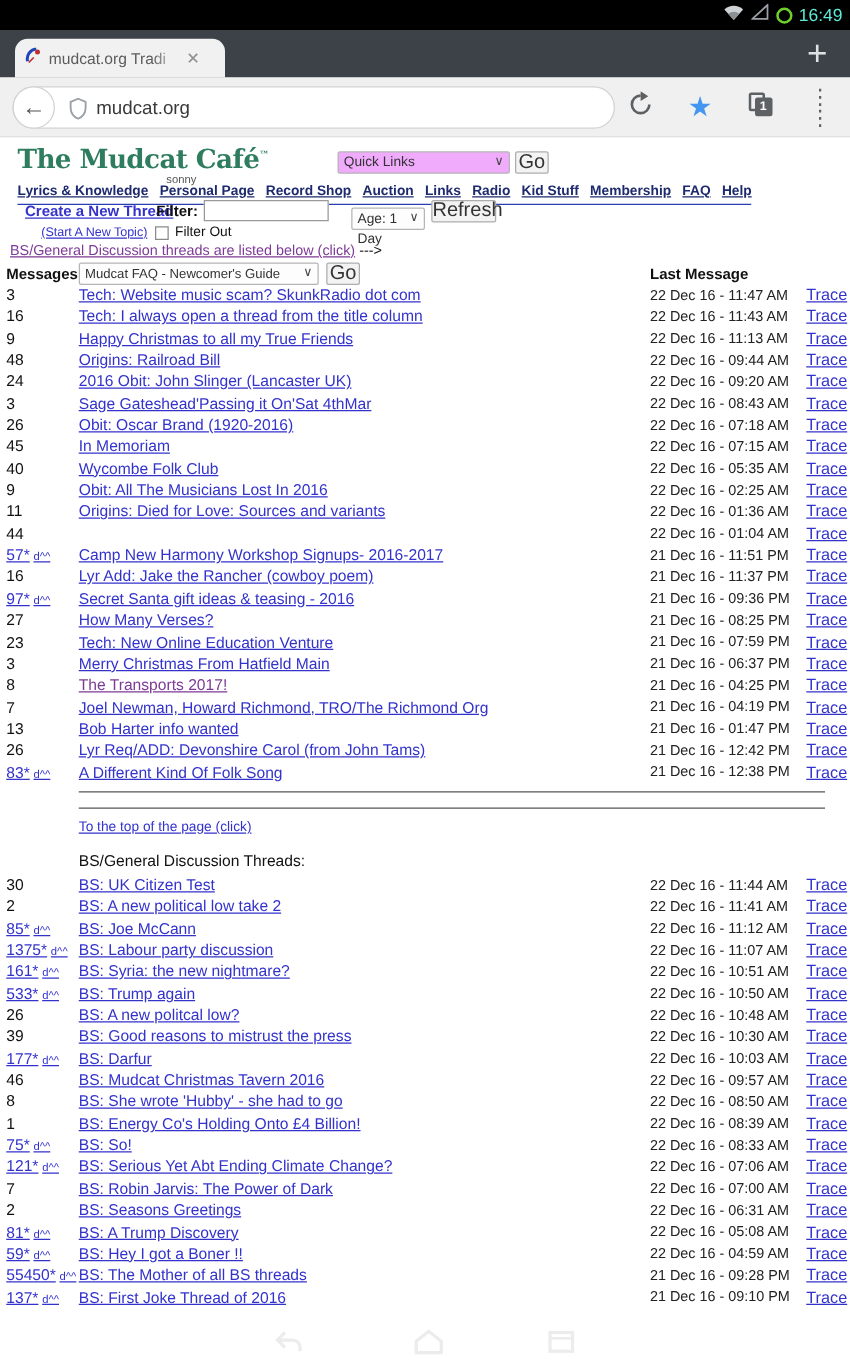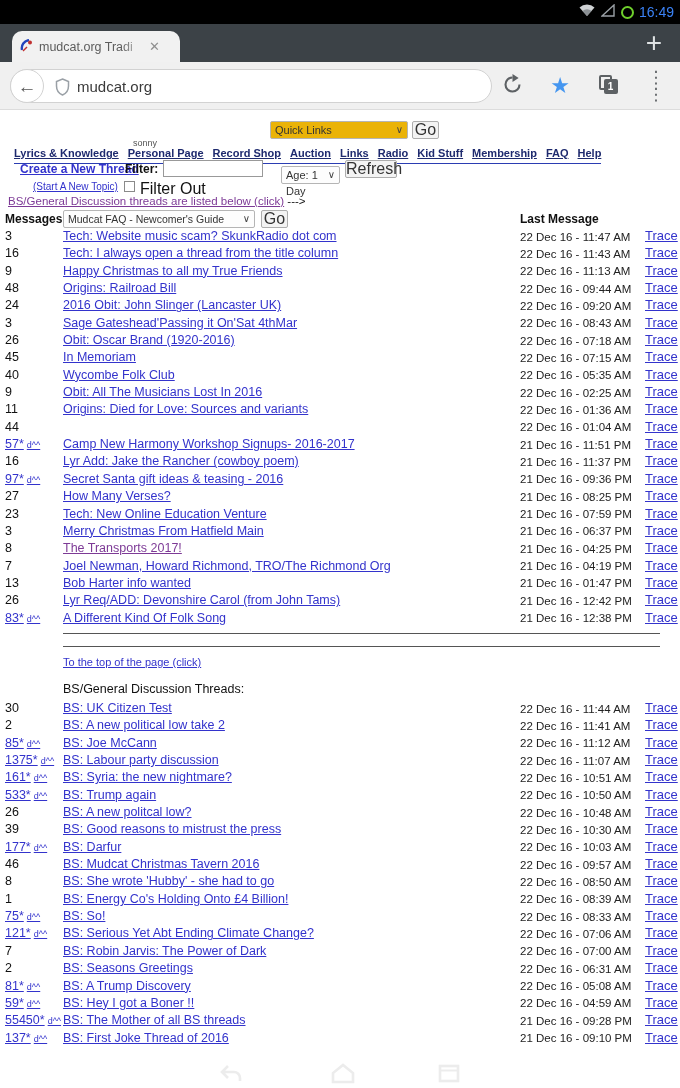--- a/index.html
+++ b/index.html
@@ -2,21 +2,21 @@
 <html><head>
 <meta charset="utf-8">
 <style>
   * { margin:0; padding:0; box-sizing:border-box; }
   html,body { width:680px; height:1088px; background:#fff; font-family:"Liberation Sans", sans-serif; overflow:hidden; }
   .screen { position:relative; width:680px; height:1088px; background:#fff; }
 
   
   .status-bar { position:absolute; top:0; left:0; width:680px; height:24px; background:#000; }
   .status-right { position:absolute; right:6px; top:0; height:24px; display:flex; align-items:center; gap:5px; }
-  .status-time { color:#3b82f6; font-size:14px; }
+  .status-time { color:#5eead4; font-size:14px; }
   .batt-ring { width:13px; height:13px; border:2.5px solid #6fd02c; border-radius:50%; }
 
   
   .tab-strip { position:absolute; top:24px; left:0; width:680px; height:38px; background:#3c4247; }
   .tab { position:absolute; left:12px; top:7px; width:168px; height:31px; background:#f1f1f1; border-radius:10px 10px 0 0; display:flex; align-items:center; padding:0 8px; }
   .tab-title { position:relative; font-size:12.5px; color:#5c5c5c; white-space:nowrap; overflow:hidden; width:108px; margin-left:6px; }
   .tab-fade { position:absolute; right:0; top:0; bottom:0; width:26px; background:linear-gradient(to right, rgba(241,241,241,0), #f1f1f1); }
   .tab-close { font-size:13px; color:#8f8f8f; margin-left:2px; cursor:default; }
   .new-tab-btn { position:absolute; right:18px; top:3px; color:#dfe2e4; font-size:28px; font-weight:300; line-height:32px; }
 
@@ -35,38 +35,38 @@
   .tabcount .front { position:absolute; right:0; bottom:0; width:14px; height:15px; background:#5d6164; border-radius:2px; color:#fff; font-size:10px; font-weight:bold; line-height:15px; text-align:center; }
   .menu-dots { color:#5d6164; font-size:17px; letter-spacing:0; line-height:1; }
 
   
   .content { position:absolute; top:110px; left:0; width:680px; height:978px; background:#fff; overflow:hidden; }
 
   .logo { position:absolute; left:14px; top:4px; font-family:"DejaVu Serif", serif; font-weight:bold; font-size:21px; color:#2e7d5f; letter-spacing:-0.5px; }
   .logo sup { font-size:8px; }
   .logo-sub { position:absolute; left:133px; top:28px; font-size:9px; color:#555; }
 
-  .ql-select { position:absolute; left:270px; top:11px; width:138px; height:18px; border:1px solid #b5b5b5; background:#eab308; font-size:11px; color:#333; line-height:16px; padding:0 4px; border-radius:2px; }
+  .ql-select { position:absolute; left:270px; top:11px; width:138px; height:18px; border:1px solid #b5b5b5; background:#f0abfc; font-size:11px; color:#333; line-height:16px; padding:0 4px; border-radius:2px; }
   .ql-select .chev { position:absolute; right:4px; top:0; font-size:10px; color:#444; }
   .btn { border:1px solid #adadad; background:#f3f3f3; font-size:16px; color:#333; text-align:center; border-radius:2px; }
   .ql-go { position:absolute; left:412px; top:11px; width:27px; height:18px; line-height:16px; }
 
   .nav-row { position:absolute; left:14px; top:33px; border-bottom:1px solid #2b3db2; padding-bottom:2px; white-space:nowrap; }
   .nav-link { font-size:11px; font-weight:bold; color:#1e2a6e; text-decoration:underline; margin-right:9px; }
   .nav-link:last-child { margin-right:0; }
 
   .create-link { position:absolute; left:20px; top:52px; font-size:12px; font-weight:bold; color:#3333cc; text-decoration:underline; }
   .filter-label { position:absolute; left:125px; top:52px; font-size:12px; font-weight:bold; color:#111; }
   .filter-input { position:absolute; left:163px; top:50px; width:100px; height:17px; border:1px solid #999; background:#fff; font-size:11px; padding:0 3px; }
   .age-select { position:absolute; left:271px; top:56px; width:59px; height:18px; border:1px solid #b5b5b5; background:#fdfdfd; font-size:11px; color:#333; line-height:16px; padding:0 4px; border-radius:2px;margin-left:10px; }
   .age-select .chev { position:absolute; right:4px; top:0; font-size:10px; color:#444; }
   .refresh-btn { position:absolute; left:345px; top:50px; width:52px; height:18px; line-height:16px; }
   .start-link { position:absolute; left:33px; top:71px; font-size:10px; color:#3333cc; text-decoration:underline; }
   .filter-out-box { position:absolute; left:124px; top:71px; width:11px; height:11px; border:1px solid #8a8a8a; background:#fff; }
-  .filter-out-label { position:absolute; left:140px; top:70px; font-size:16px; color:#111; }
+  .filter-out-label { position:absolute; left:140px; top:70px; font-size:11px; color:#111; }
 
   .bs-jump { position:absolute; left:8px; top:85px; font-size:11.5px; }
   .bs-jump a { color:#7d3a96; text-decoration:underline; }
   .bs-jump .arrow { color:#111; }
 
   .list-header { position:absolute; left:0; top:100px; width:680px; height:18px; }
   .lh-messages { position:absolute; left:5px; top:2px; font-size:12px; font-weight:bold; color:#111; }
   .lh-select { position:absolute; left:63px; top:0; width:192px; height:18px; border:1px solid #b5b5b5; background:#fdfdfd; font-size:10.5px; color:#333; line-height:16px; padding:0 4px; border-radius:2px; }
   .lh-select .chev { position:absolute; right:4px; top:0; font-size:10px; color:#444; }
   .lh-go { position:absolute; left:261px; top:0; width:27px; height:18px; line-height:16px; }
@@ -157,20 +157,21 @@
       <span class="omni-ic star-ic">★</span>
       <span class="omni-ic">
         <span class="tabcount"><span class="sheet"></span><span class="front">1</span></span>
       </span>
       <span class="omni-ic menu-dots">⋮<br>⋮</span>
     </div>
   </div>
 
   <div class="content">
 
+    <div class="logo"><span>The Mudcat Café</span><sup>™</sup></div>
     <div class="logo-sub">sonny</div>
 
     <div class="ql-select"><span>Quick Links</span><span class="chev">∨</span></div>
     <div class="btn ql-go">Go</div>
 
     <div class="nav-row" id="nav-row"><a class="nav-link">Lyrics &amp; Knowledge</a><a class="nav-link">Personal Page</a><a class="nav-link">Record Shop</a><a class="nav-link">Auction</a><a class="nav-link">Links</a><a class="nav-link">Radio</a><a class="nav-link">Kid Stuff</a><a class="nav-link">Membership</a><a class="nav-link">FAQ</a><a class="nav-link">Help</a></div>
 
     <a class="create-link">Create a New Thread</a>
     <span class="filter-label">Filter:</span>
     <input class="filter-input" value="" style="">

